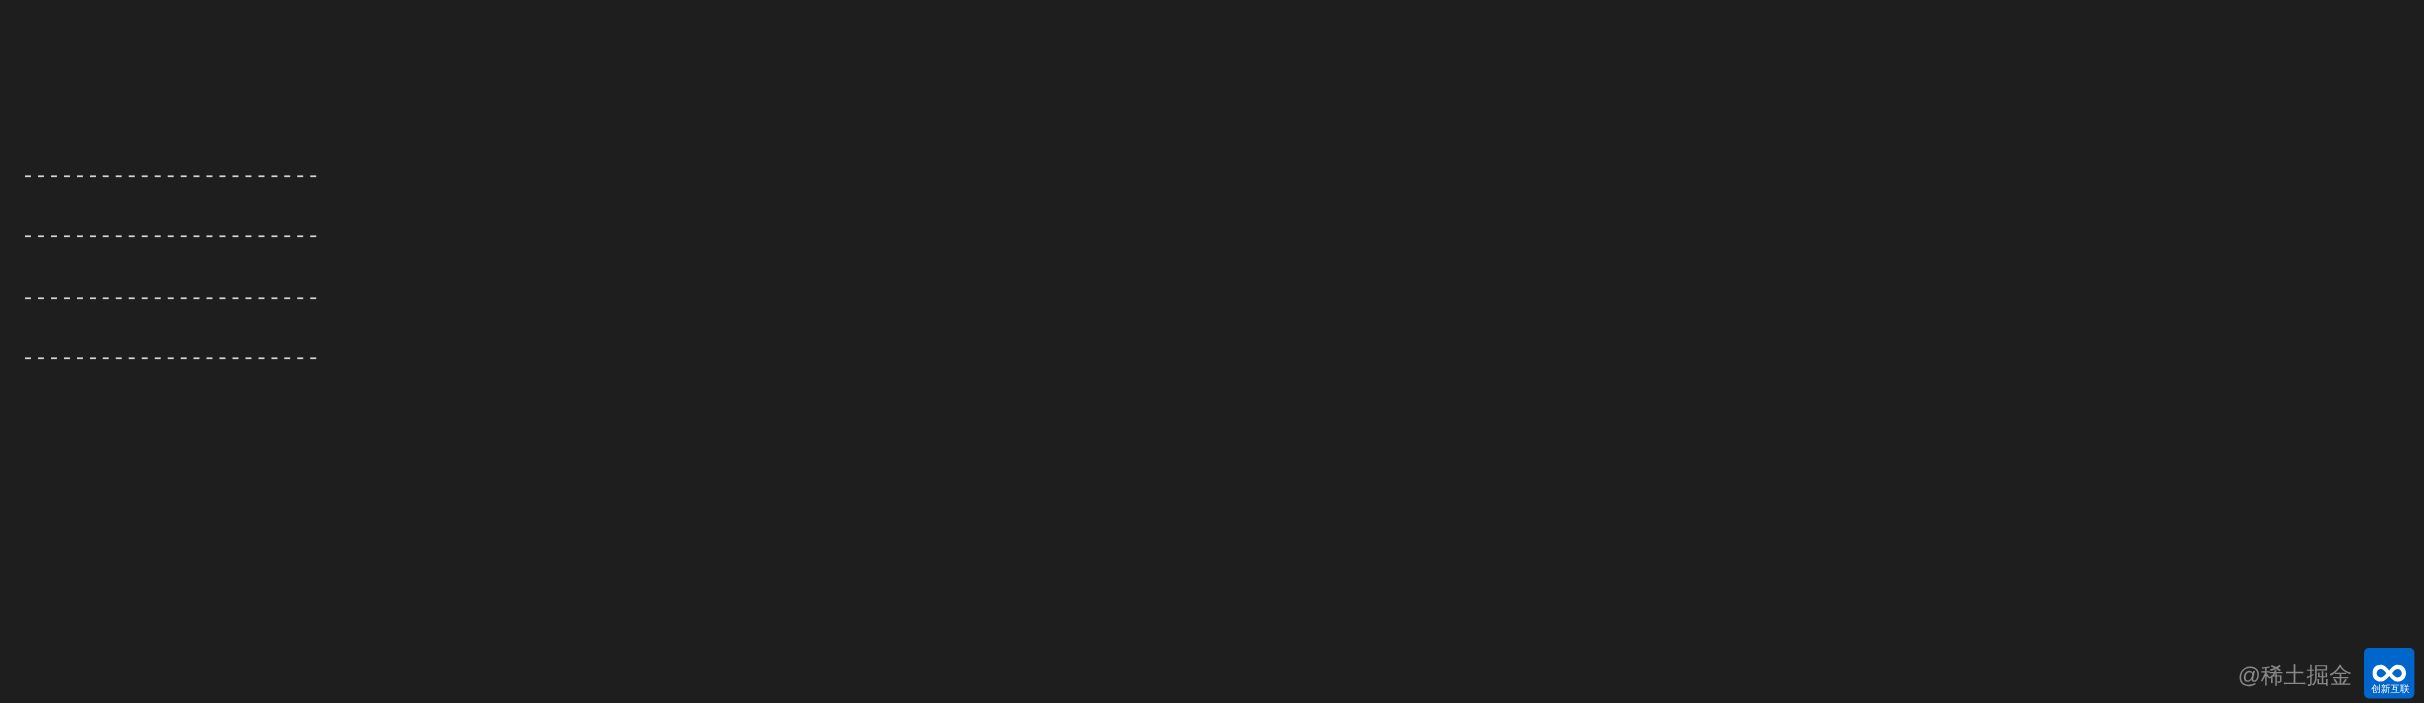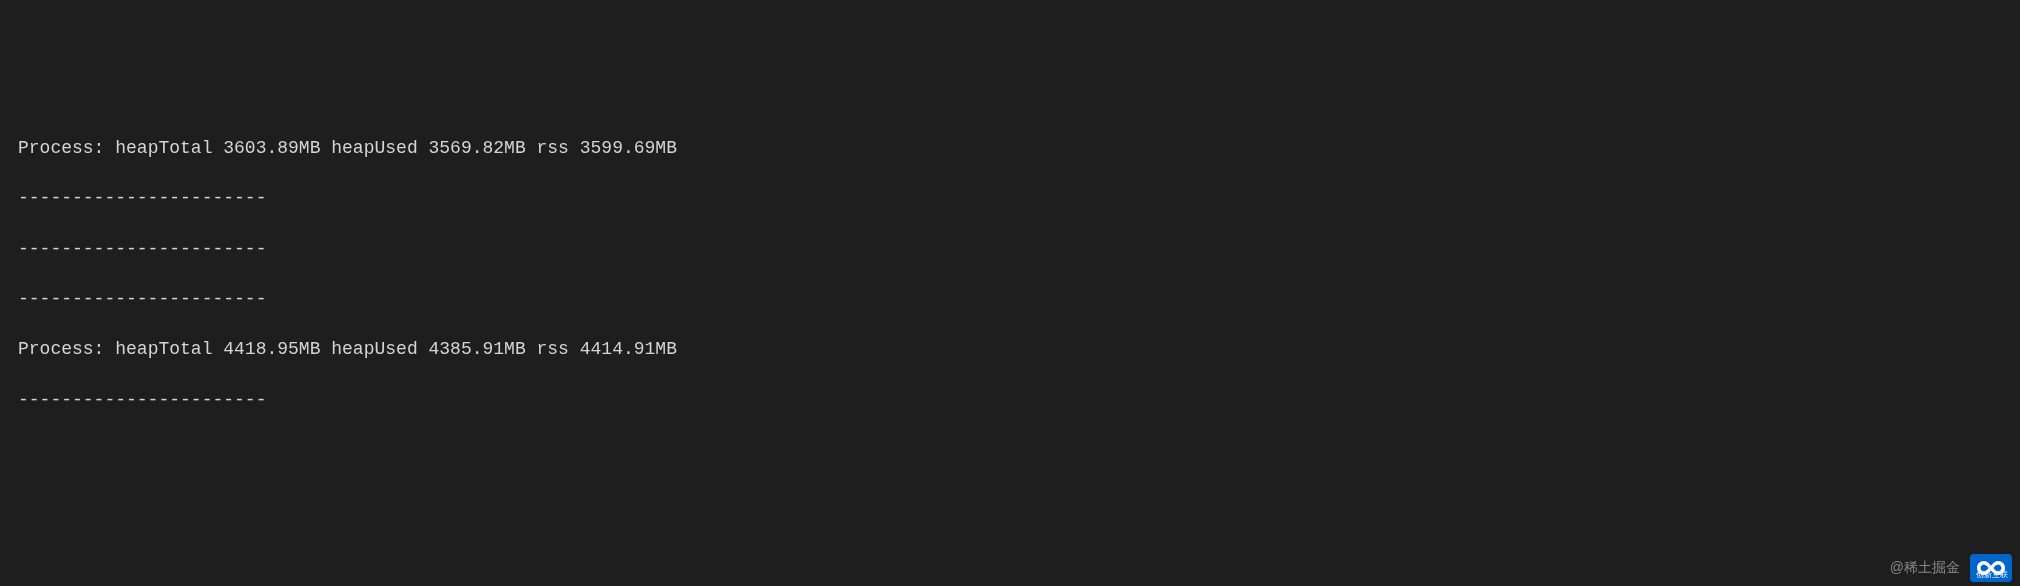--- a/index.html
+++ b/index.html
@@ -27,30 +27,30 @@
       display: block;
     }
     .divider {
       color: #d4d4d4;
       display: block;
     }
     .watermark {
       position: absolute;
       bottom: 8px;
       right: 60px;
-      font-size: 14px;
+      font-size: 19px;
       color: #888;
       font-family: sans-serif;
     }
     .logo {
       position: absolute;
       bottom: 4px;
       right: 8px;
       width: 42px;
-      height: 28px;
+      height: 42px;
       background: #0066cc;
       display: flex;
       align-items: center;
       justify-content: center;
       border-radius: 4px;
     }
     .logo svg {
       width: 28px;
       height: 28px;
       fill: #fff;
@@ -63,25 +63,23 @@
       color: #fff;
       font-family: sans-serif;
     }
   </style>
 </head>
 <body>
 
 
 
 <div class="terminal-output">
-<span class="line"><span>Process:</span> heapTotal <span>3603.89MB</span> heapUsed <span>3569.82MB</span> rss <span>3599.69MB</span></span>
 <span class="divider">-----------------------</span>
 <span class="divider">-----------------------</span>
 <span class="divider">-----------------------</span>
-<span class="line"><span>Process:</span> heapTotal <span>4418.95MB</span> heapUsed <span>4385.91MB</span> rss <span>4414.91MB</span></span>
 <span class="divider">-----------------------</span>
 <span class="line"> </span>
 
 
 
 
 
 
 
 

